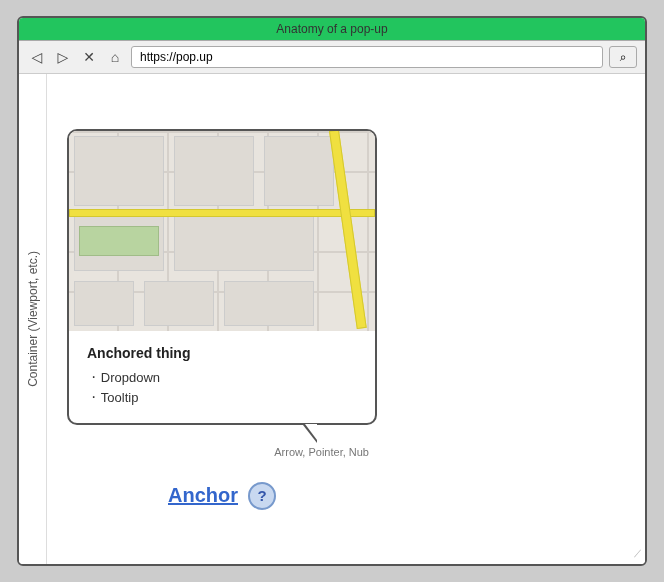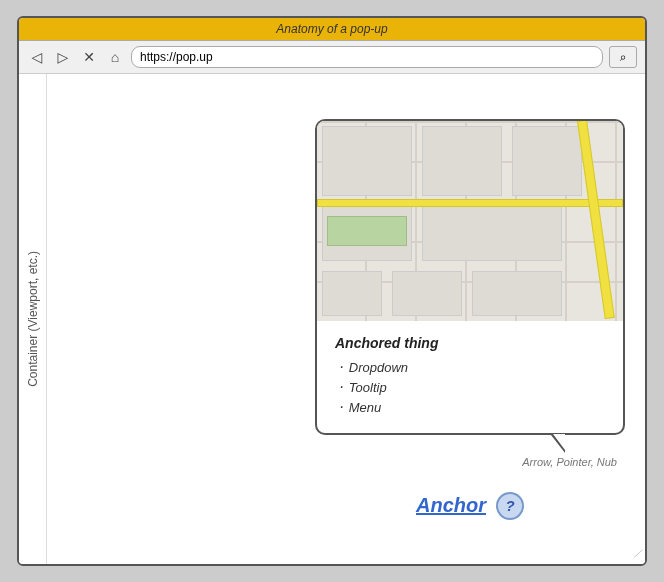--- a/index.html
+++ b/index.html
@@ -16,27 +16,26 @@
       width: 630px;
       height: 550px;
       background: #fff;
       border: 2px solid #555;
       border-radius: 6px;
       display: flex;
       flex-direction: column;
       overflow: hidden;
     }
     .title-bar {
-      background: #eab308;
+      background: #22c55e;
       border-bottom: 1px solid #aaa;
       text-align: center;
       font-size: 12px;
       padding: 4px 0;
       color: #333;
-      font-style: italic;
     }
     .nav-bar {
       background: #f0f0f0;
       border-bottom: 1px solid #ccc;
       display: flex;
       align-items: center;
       padding: 5px 8px;
       gap: 6px;
     }
     .nav-btn {
@@ -45,21 +44,21 @@
       cursor: pointer;
       display: flex;
       align-items: center;
       justify-content: center;
       font-size: 14px;
       color: #444;
     }
     .address-bar {
       flex: 1;
       border: 1px solid #aaa;
-      border-radius: 9px;
+      border-radius: 3px;
       padding: 3px 8px;
       font-size: 12px;
       background: #fff;
     }
     .search-btn {
       width: 28px;
       height: 22px;
       border: 1px solid #aaa;
       border-radius: 3px;
       background: #f0f0f0;
@@ -86,25 +85,24 @@
       writing-mode: vertical-rl;
       transform: rotate(180deg);
       font-size: 12px;
       color: #555;
       white-space: nowrap;
     }
     .main-content {
       flex: 1;
       display: flex;
       flex-direction: column;
-      align-items: flex-end;
+      align-items: flex-start;
       justify-content: center;
       padding: 20px;
       position: relative;
-      font-style: italic;
     }
     .popup-container {
       position: relative;
       display: flex;
       flex-direction: column;
       align-items: center;
     }
     .popup-box {
       border: 2px solid #555;
       border-radius: 10px;
@@ -306,21 +304,20 @@
             <div class="map-yellow-road yellow-h"></div>
             <div class="map-green-block green1"></div>
             <div class="map-yellow-diagonal yellow-v"></div>
           </div>
 
           <div class="popup-content">
             <div class="popup-title">Anchored thing</div>
             <ul class="popup-list">
               <li class="popup-list-item"><span>Dropdown</span></li>
               <li class="popup-list-item"><span>Tooltip</span></li>
-              <li class="popup-list-item"><span>Menu</span></li>
             </ul>
           </div>
         </div>
 
         <div class="popup-arrow-area">
           <div class="popup-nub">
             <div class="popup-nub-inner"></div>
           </div>
           <div class="nub-label">Arrow, Pointer, Nub</div>
         </div>

